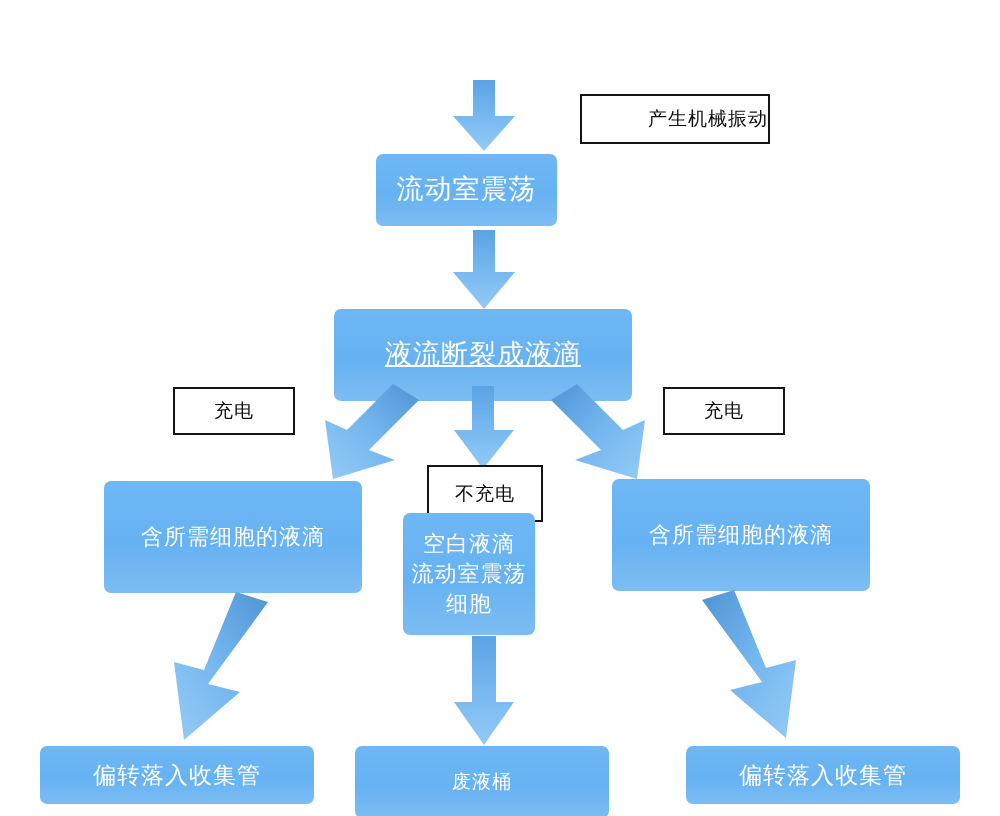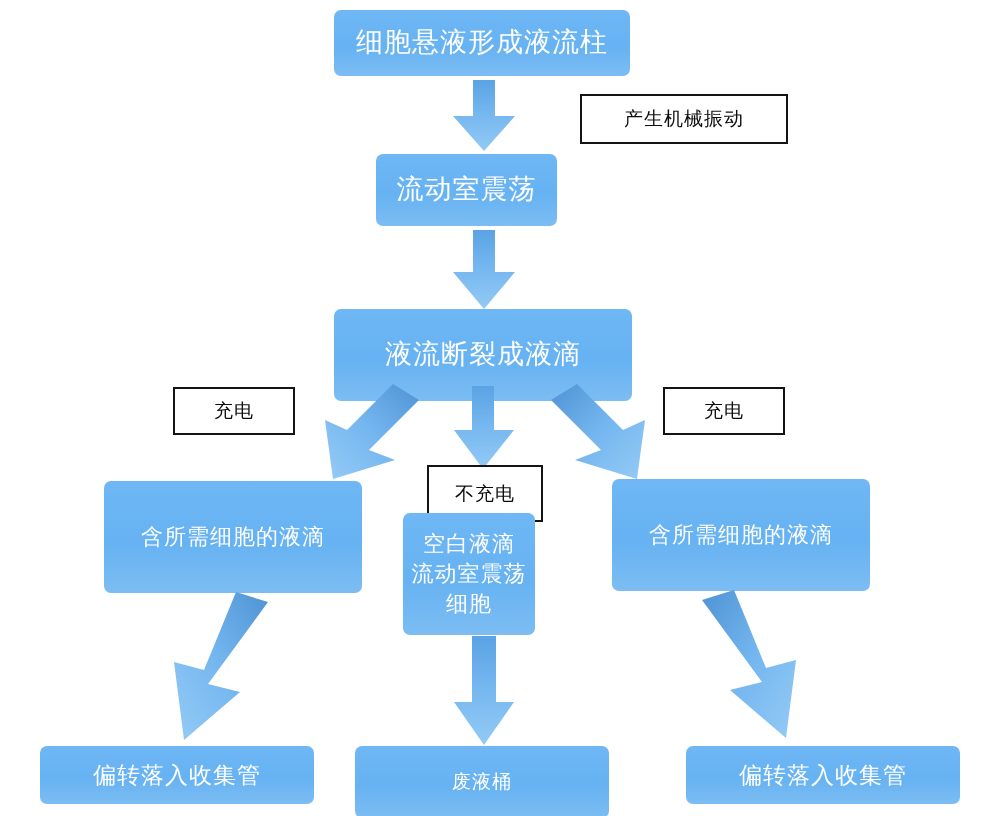--- a/index.html
+++ b/index.html
@@ -75,45 +75,42 @@
         <stop offset="100%" stop-color="#95CBF6"></stop>
       </linearGradient>
       <linearGradient id="gradDiagR" x1="0" y1="0" x2="1" y2="1">
         <stop offset="0%" stop-color="#4E93D4"></stop>
         <stop offset="50%" stop-color="#74B6EF"></stop>
         <stop offset="100%" stop-color="#95CBF6"></stop>
       </linearGradient>
     </defs>
   </svg>
 
-  <div class="pbox" style="left:334px; top:10px; width:296px; height:66px; font-size:27px;">
-    <span>细胞悬液形成液流柱</span>
-  </div>
 
   <div class="arrow" style="left:451px; top:80px; width:66px; height:72px;">
     <svg width="66" height="72" viewBox="0 0 66 72">
       <polygon points="22,0 44,0 44,36 64,36 33,71 2,36 22,36" fill="url(#gradVert)"></polygon>
     </svg>
   </div>
 
-  <div class="lbox" style="left:580px; top:94px; width:208px; height:50px;">
+  <div class="lbox" style="left:580px; top:94px; width:190px; height:50px;justify-content:flex-end;">
     <span>产生机械振动</span>
   </div>
 
   <div class="pbox" style="left:376px; top:154px; width:181px; height:72px; font-size:27px;">
     <span>流动室震荡</span>
   </div>
 
   <div class="arrow" style="left:451px; top:230px; width:66px; height:80px;">
     <svg width="66" height="80" viewBox="0 0 66 80">
       <polygon points="22,0 44,0 44,42 64,42 33,79 2,42 22,42" fill="url(#gradVert)"></polygon>
     </svg>
   </div>
 
-  <div class="pbox" style="left:334px; top:309px; width:298px; height:92px; font-size:27px;">
+  <div class="pbox" style="left:334px; top:309px; width:298px; height:92px; font-size:27px;text-decoration:underline;">
     <span>液流断裂成液滴</span>
   </div>
 
   <div class="lbox" style="left:173px; top:387px; width:122px; height:48px;">
     <span>充电</span>
   </div>
 
   <div class="lbox" style="left:663px; top:387px; width:122px; height:48px;">
     <span>充电</span>
   </div>

